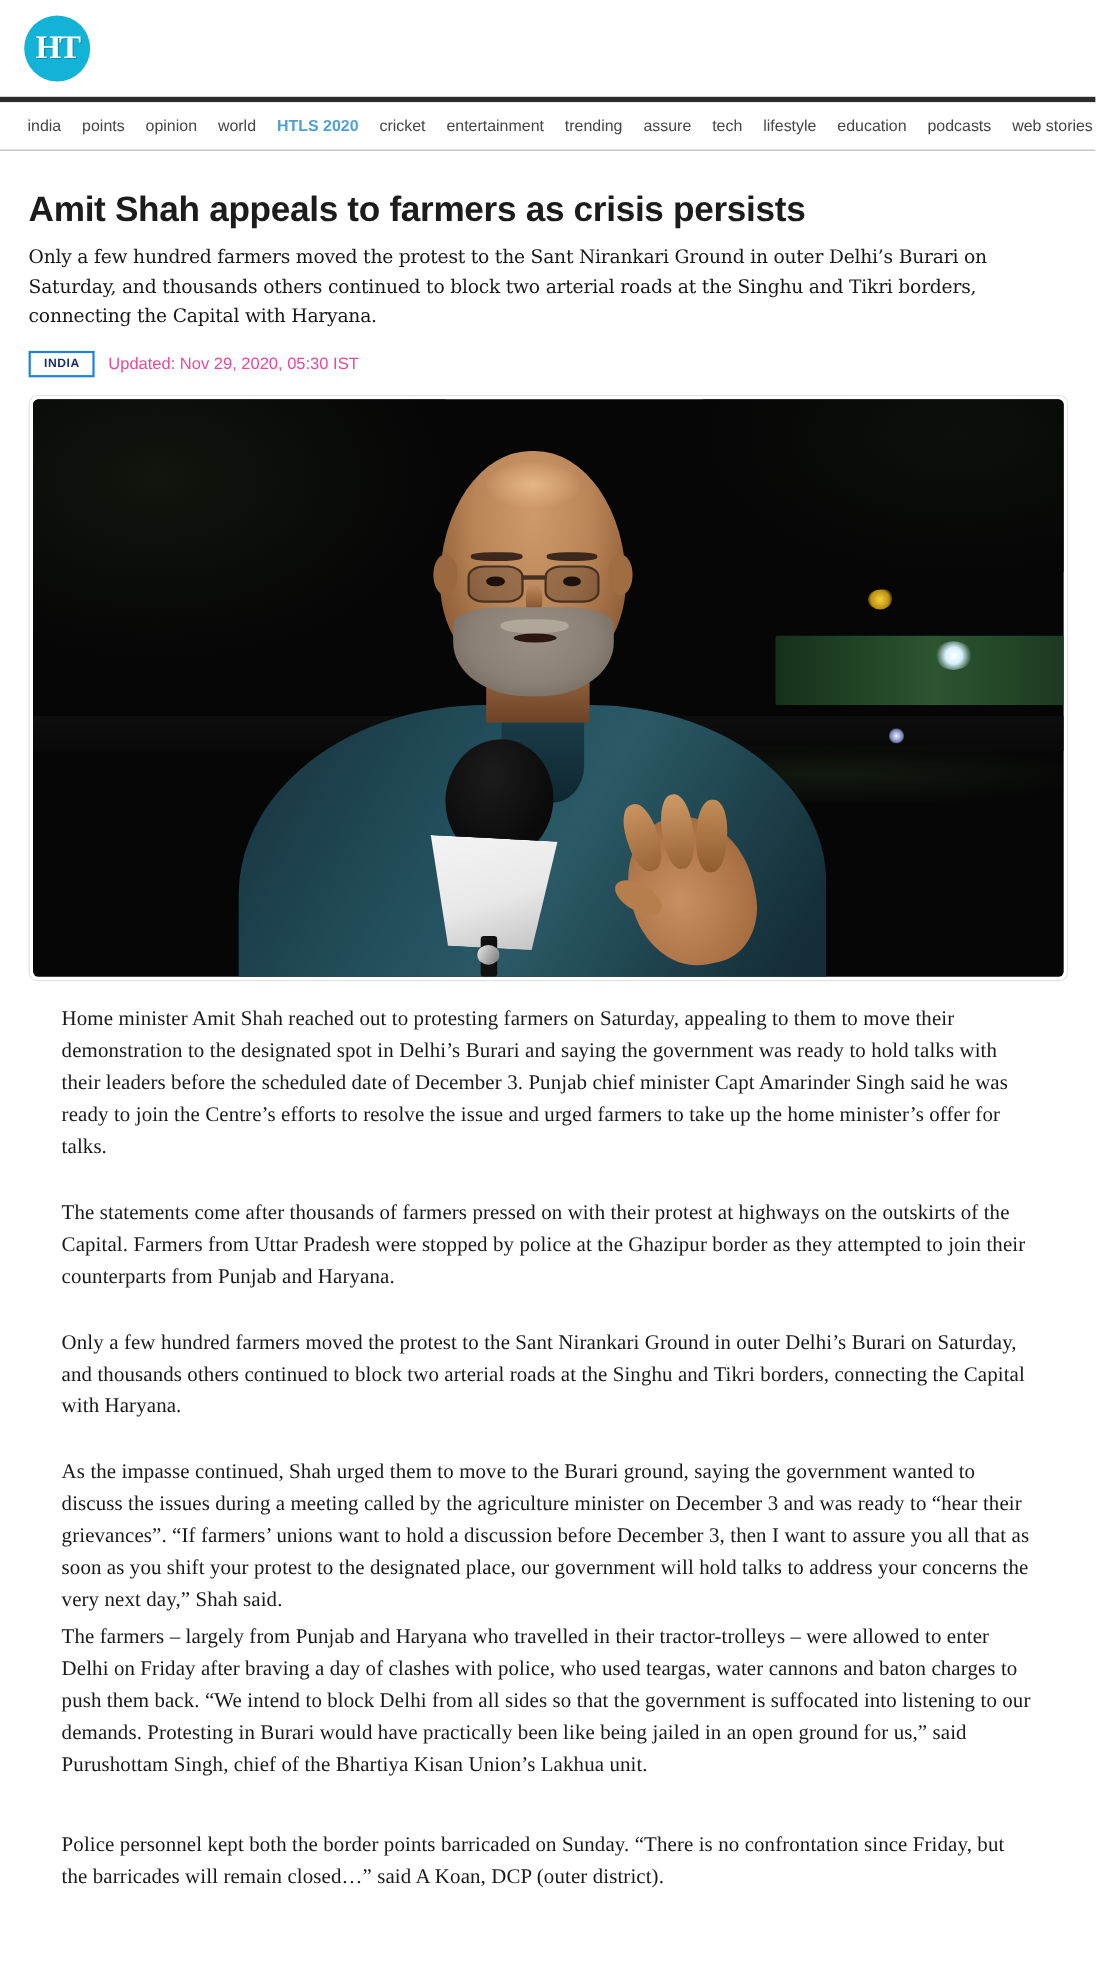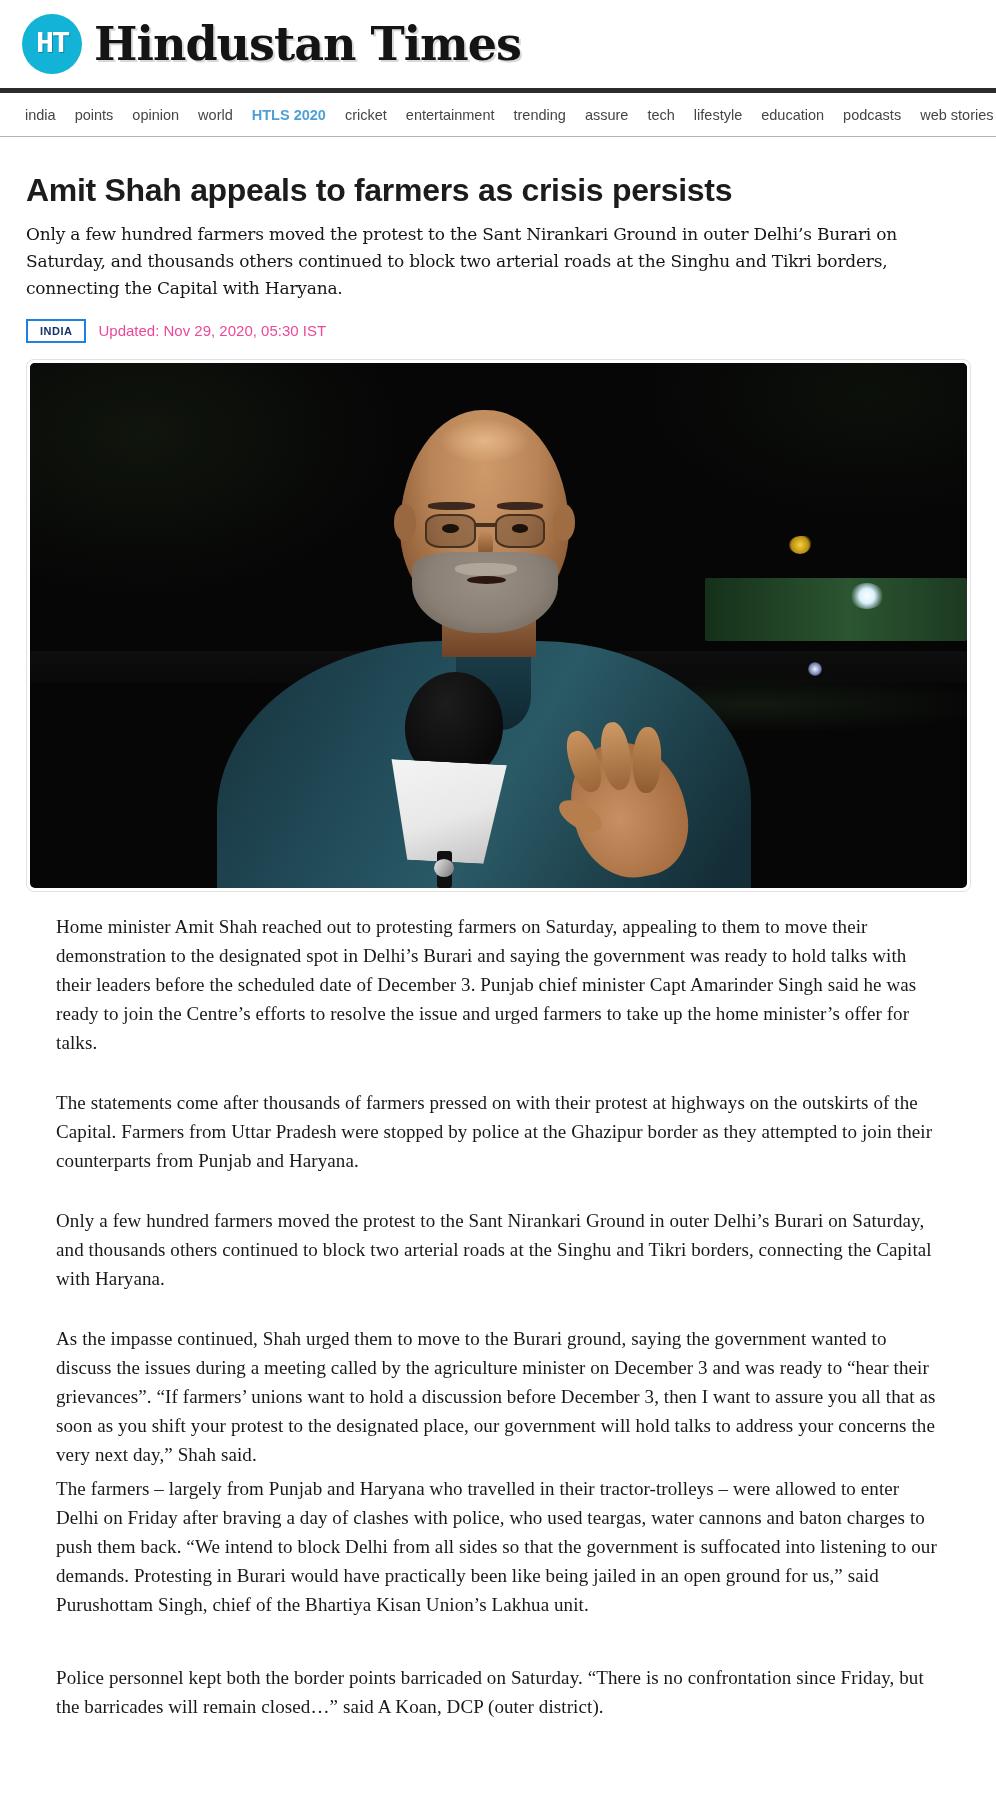--- a/index.html
+++ b/index.html
@@ -10,21 +10,21 @@
     color:#1b1b1b;
   }
 
   
   .masthead { height:88px; display:flex; align-items:center; padding-left:22px; background:#fff; }
   .logo { display:flex; align-items:center; gap:12px; cursor:pointer; }
   .logo-circle {
     width:60px; height:60px; border-radius:50%;
     background:#12b3d6; color:#fff;
     display:flex; align-items:center; justify-content:center;
-    font-family:Liberation Mono, monospace; font-weight:bold; font-size:30px;
+    font-family:Liberation Serif, serif; font-weight:bold; font-size:30px;
     letter-spacing:-2px; text-shadow:1px 1px 0 #0a8aa6;
   }
   .logo-word {
     font-family:"DejaVu Serif", serif; font-weight:bold; font-size:46px;
     color:#141414; letter-spacing:-1px; text-shadow:2px 2px 0 #d9d9d9;
   }
 
   .dark-rule { height:5px; background:#2c2c2c; }
 
   
@@ -150,21 +150,20 @@
   }
   .article-body p:nth-child(4) { margin-bottom:5px; }
   .article-body p:last-child { margin-top:44px; margin-bottom:0; }
 </style>
 </head>
 <body>
 
 <header class="masthead">
   <div class="logo">
     <div class="logo-circle">HT</div>
-    <div class="logo-word">Hindustan Times</div>
   </div>
 </header>
 
 <div class="dark-rule"></div>
 
 <nav class="topnav">
   <div style="display:flex;align-items:center;gap:19px;">
       <span class="nav-item">india</span>
       <span class="nav-item">points</span>
       <span class="nav-item">opinion</span>
@@ -238,16 +237,16 @@
       <div class="ph-thumb"></div>
     </div>
   </div>
 
   <div class="article-body">
       <p>Home minister Amit Shah reached out to protesting farmers on Saturday, appealing to them to move their demonstration to the designated spot in Delhi’s Burari and saying the government was ready to hold talks with their leaders before the scheduled date of December 3. Punjab chief minister Capt Amarinder Singh said he was ready to join the Centre’s efforts to resolve the issue and urged farmers to take up the home minister’s offer for talks.</p>
       <p>The statements come after thousands of farmers pressed on with their protest at highways on the outskirts of the Capital. Farmers from Uttar Pradesh were stopped by police at the Ghazipur border as they attempted to join their counterparts from Punjab and Haryana.</p>
       <p>Only a few hundred farmers moved the protest to the Sant Nirankari Ground in outer Delhi’s Burari on Saturday, and thousands others continued to block two arterial roads at the Singhu and Tikri borders, connecting the Capital with Haryana.</p>
       <p>As the impasse continued, Shah urged them to move to the Burari ground, saying the government wanted to discuss the issues during a meeting called by the agriculture minister on December 3 and was ready to “hear their grievances”. “If farmers’ unions want to hold a discussion before December 3, then I want to assure you all that as soon as you shift your protest to the designated place, our government will hold talks to address your concerns the very next day,” Shah said.</p>
       <p>The farmers – largely from Punjab and Haryana who travelled in their tractor-trolleys – were allowed to enter Delhi on Friday after braving a day of clashes with police, who used teargas, water cannons and baton charges to push them back. “We intend to block Delhi from all sides so that the government is suffocated into listening to our demands. Protesting in Burari would have practically been like being jailed in an open ground for us,” said Purushottam Singh, chief of the Bhartiya Kisan Union’s Lakhua unit.</p>
-      <p>Police personnel kept both the border points barricaded on Saturday. “There is no confrontation since Friday, but the barricades will remain closed…” said A Koan, DCP (outer district).</p>
+      <p>Police personnel kept both the border points barricaded on Sunday. “There is no confrontation since Friday, but the barricades will remain closed…” said A Koan, DCP (outer district).</p>
     </div>
 
 </main>
 
 </body></html>

